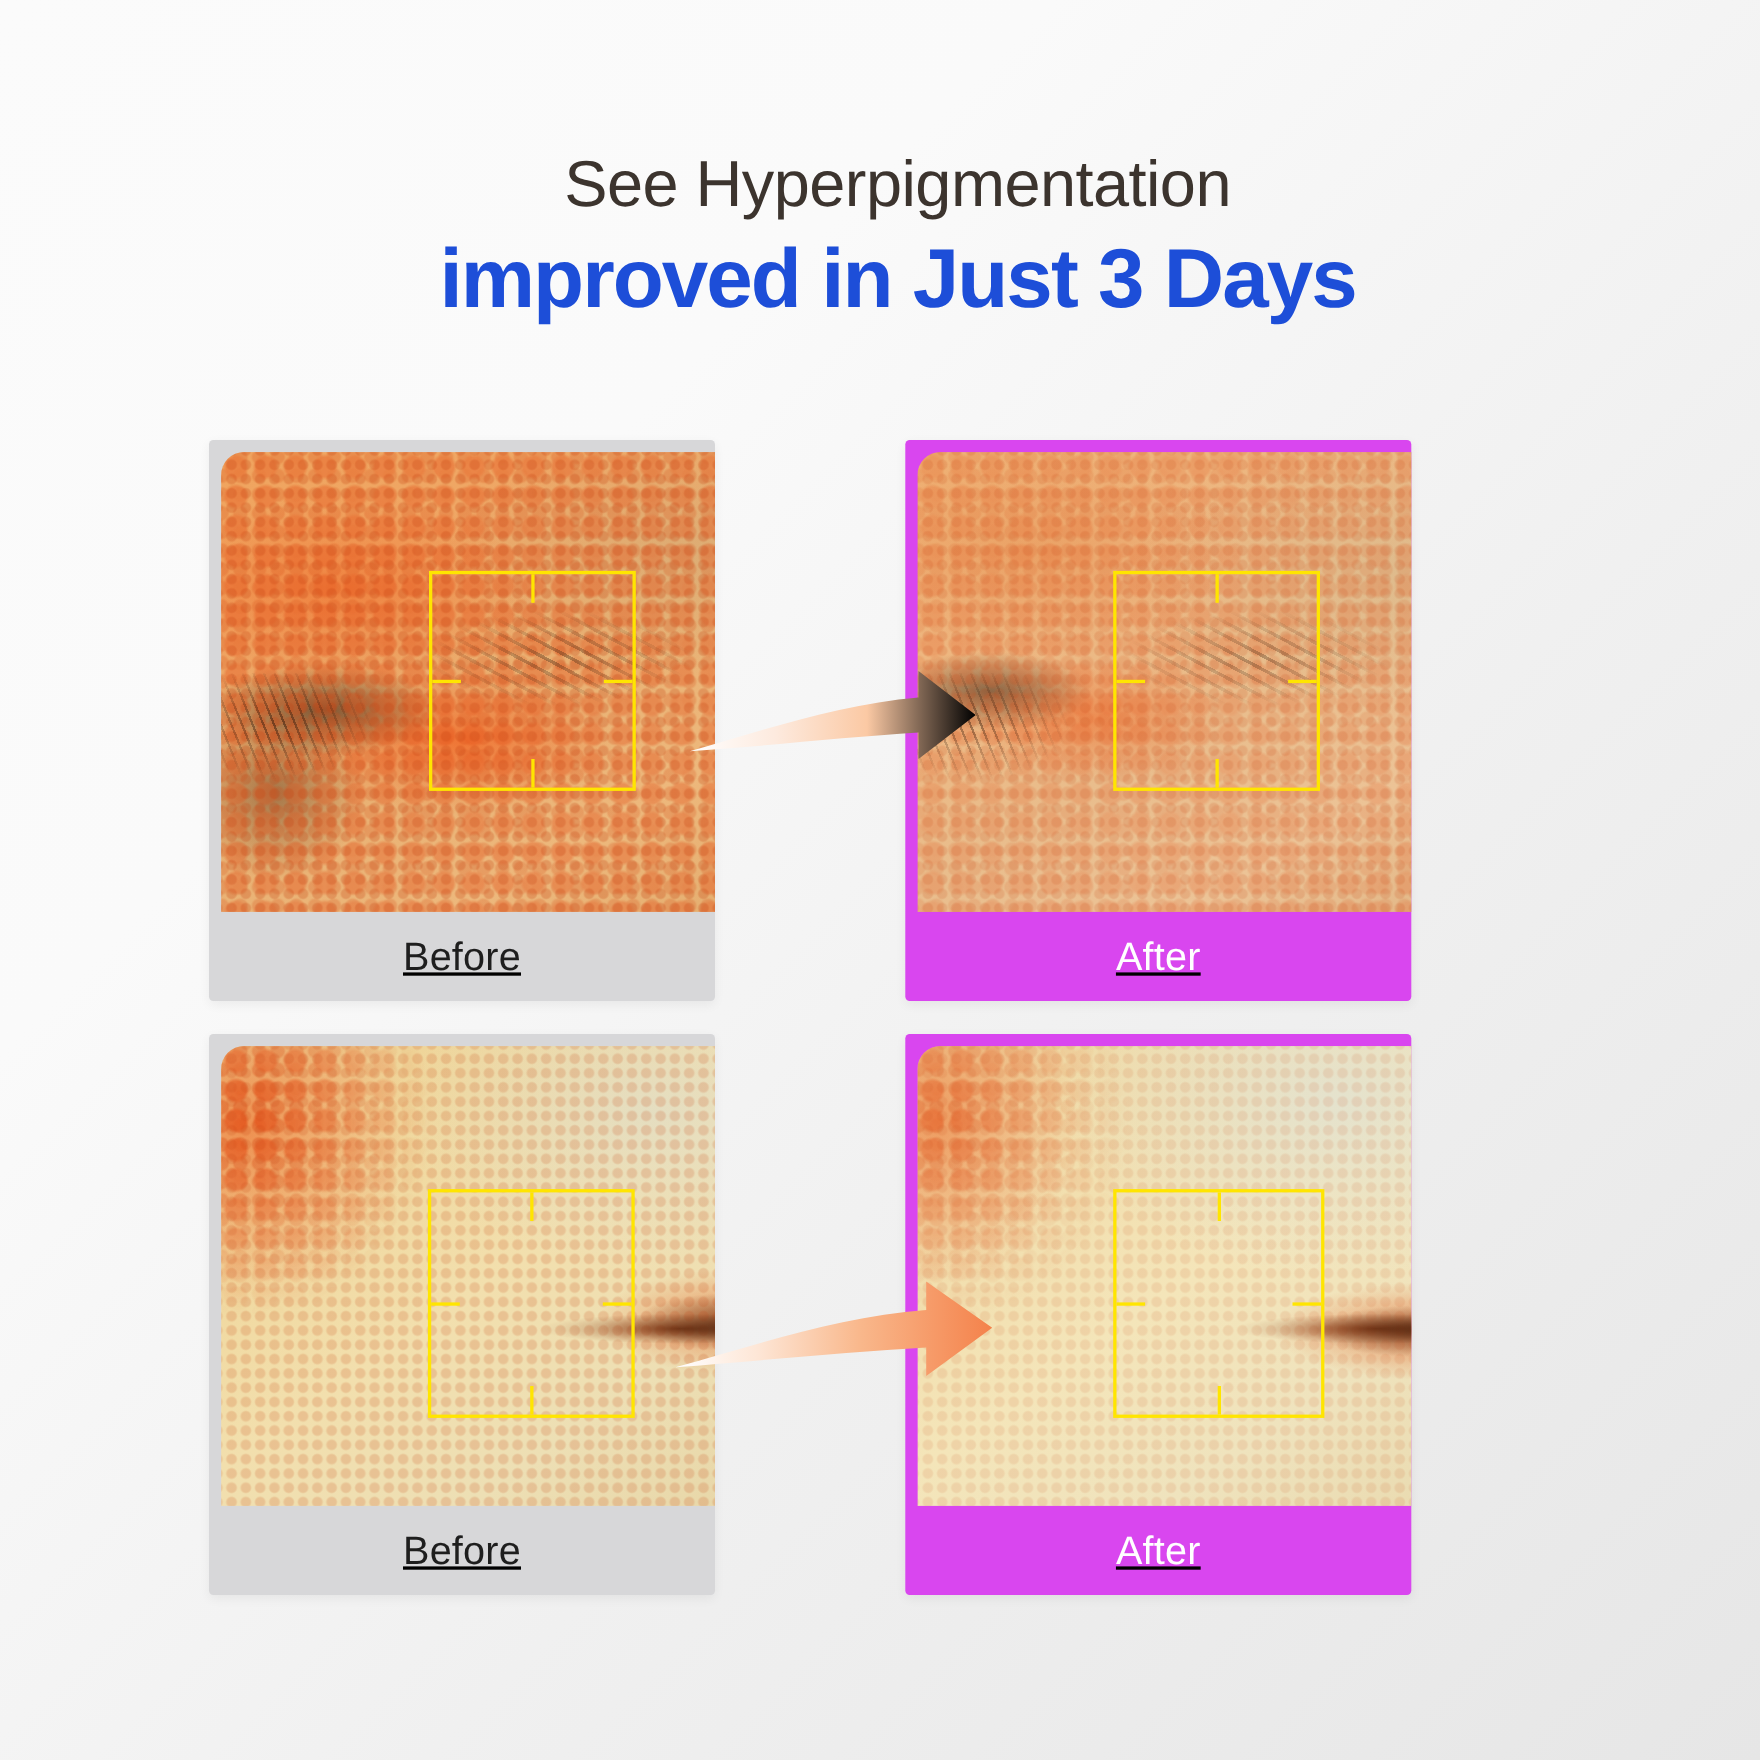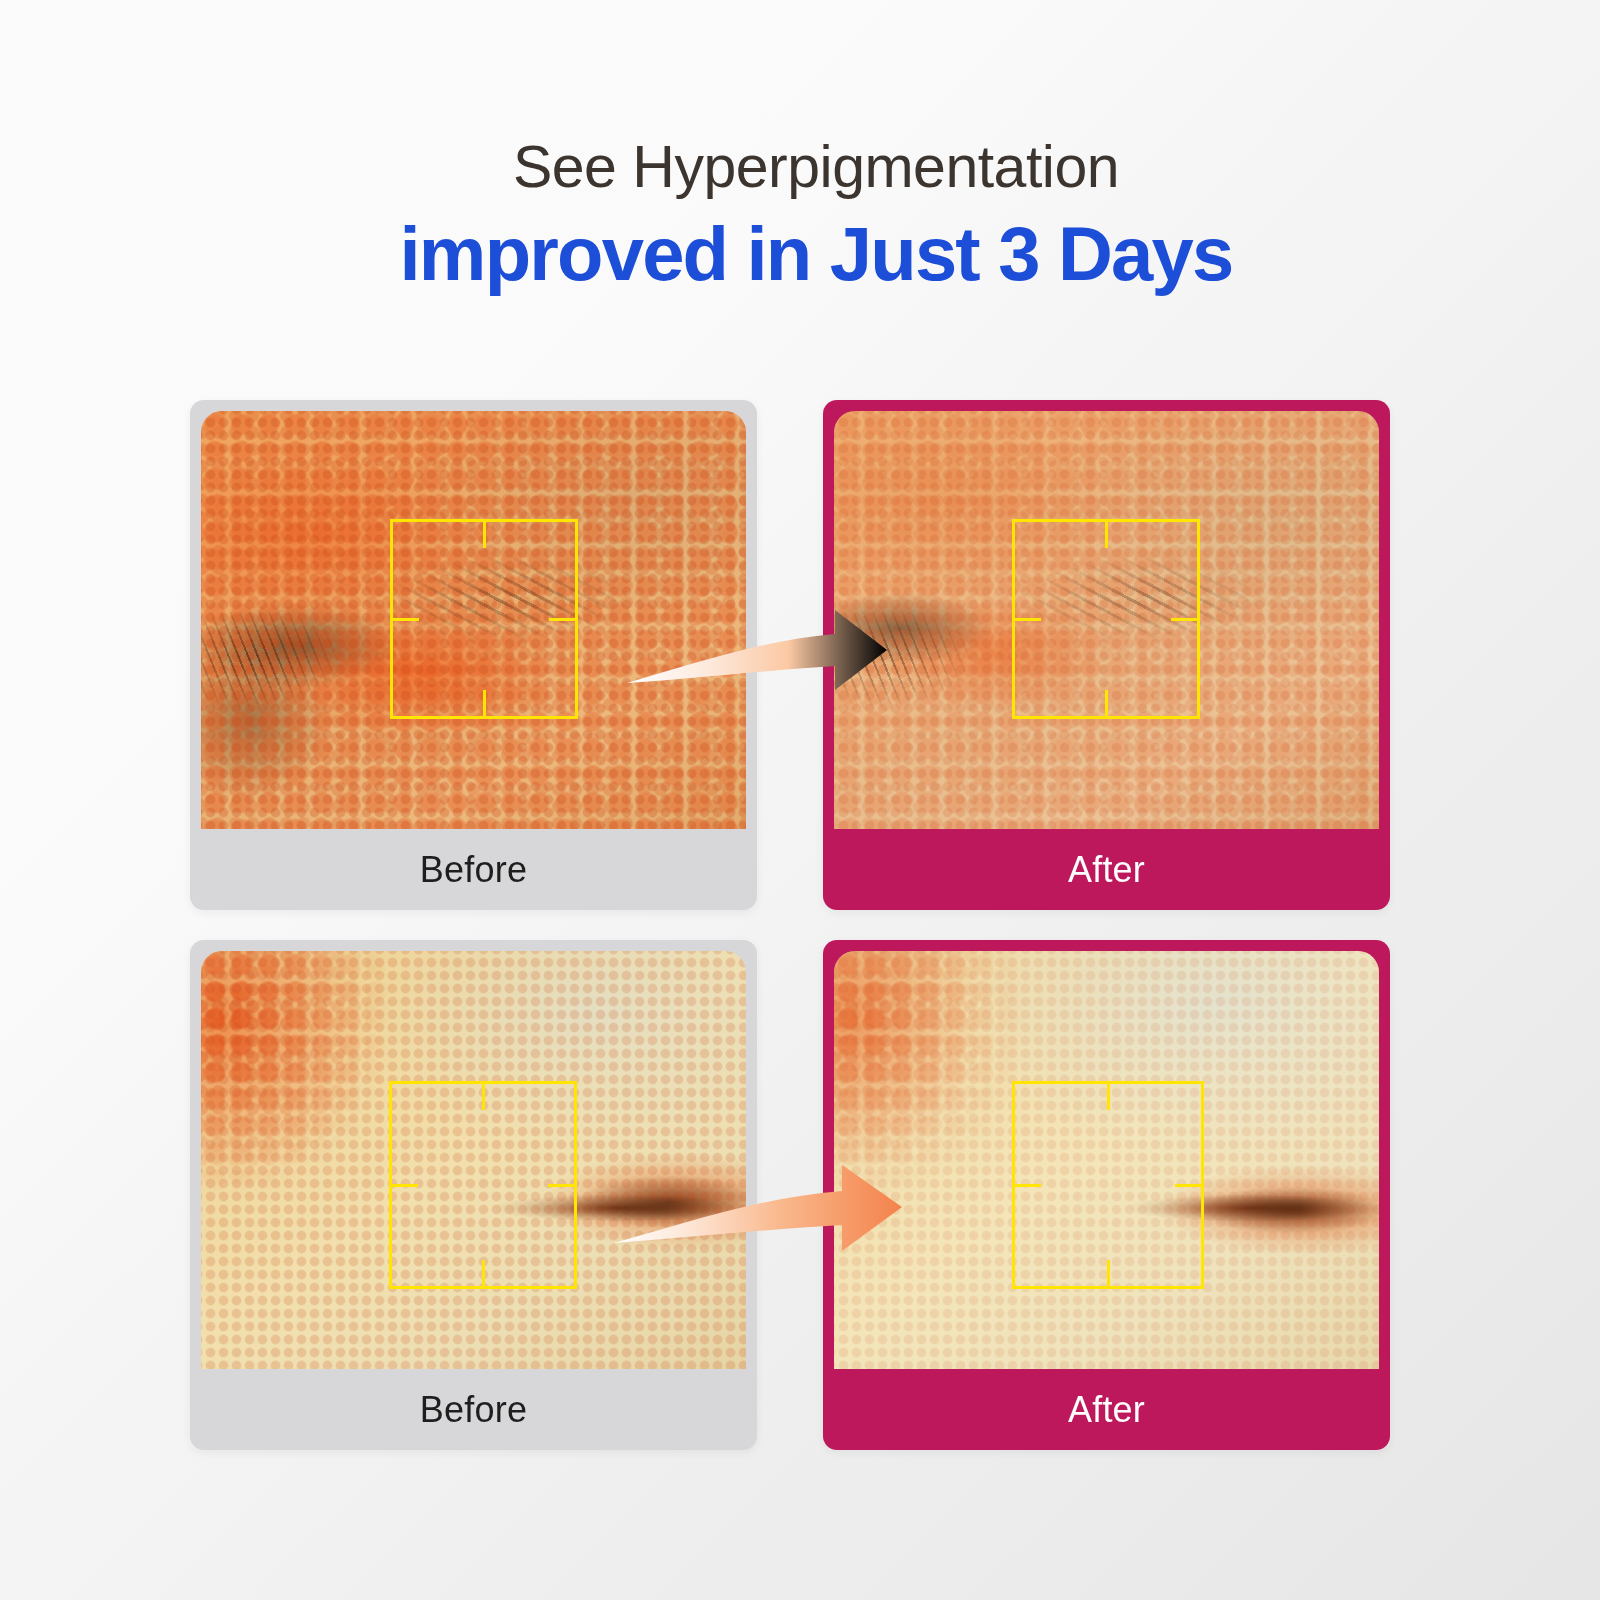--- a/index.html
+++ b/index.html
@@ -17,26 +17,27 @@
     letter-spacing:-0.5px; line-height:1.0;
   }
   #headline .l2 {
     display:block; font-size:76px; font-weight:700; color:#1d4ed8;
     letter-spacing:-1.8px; line-height:1.12; margin-top:14px;
   }
 
   
   #grid { position:absolute; left:190px; top:400px; width:1200px; height:1050px; }
   .card {
-    position:absolute; width:567px; height:510px;
-    border-radius:14px; overflow:hidden;
+    position:absolute; width:460px; height:510px;
+    border-radius:4px; overflow:hidden;
     box-shadow:0 3px 10px rgba(0,0,0,.055);
+    text-decoration:underline;
   }
   .card.c-before { background:#d7d7d9; padding:11px 11px 0 11px; }
-  .card.c-after  { background:#be185d; padding:11px 11px 0 11px; }
+  .card.c-after  { background:#d946ef; padding:11px 11px 0 11px; }
   .card.p-tl { left:0;   top:0;   }
   .card.p-tr { left:633px; top:0;  }
   .card.p-bl { left:0;   top:540px;}
   .card.p-br { left:633px; top:540px;}
 
   .photo {
     position:relative; width:545px; height:418px;
     border-radius:21px 21px 0 0; overflow:hidden;
   }
   .cap {

